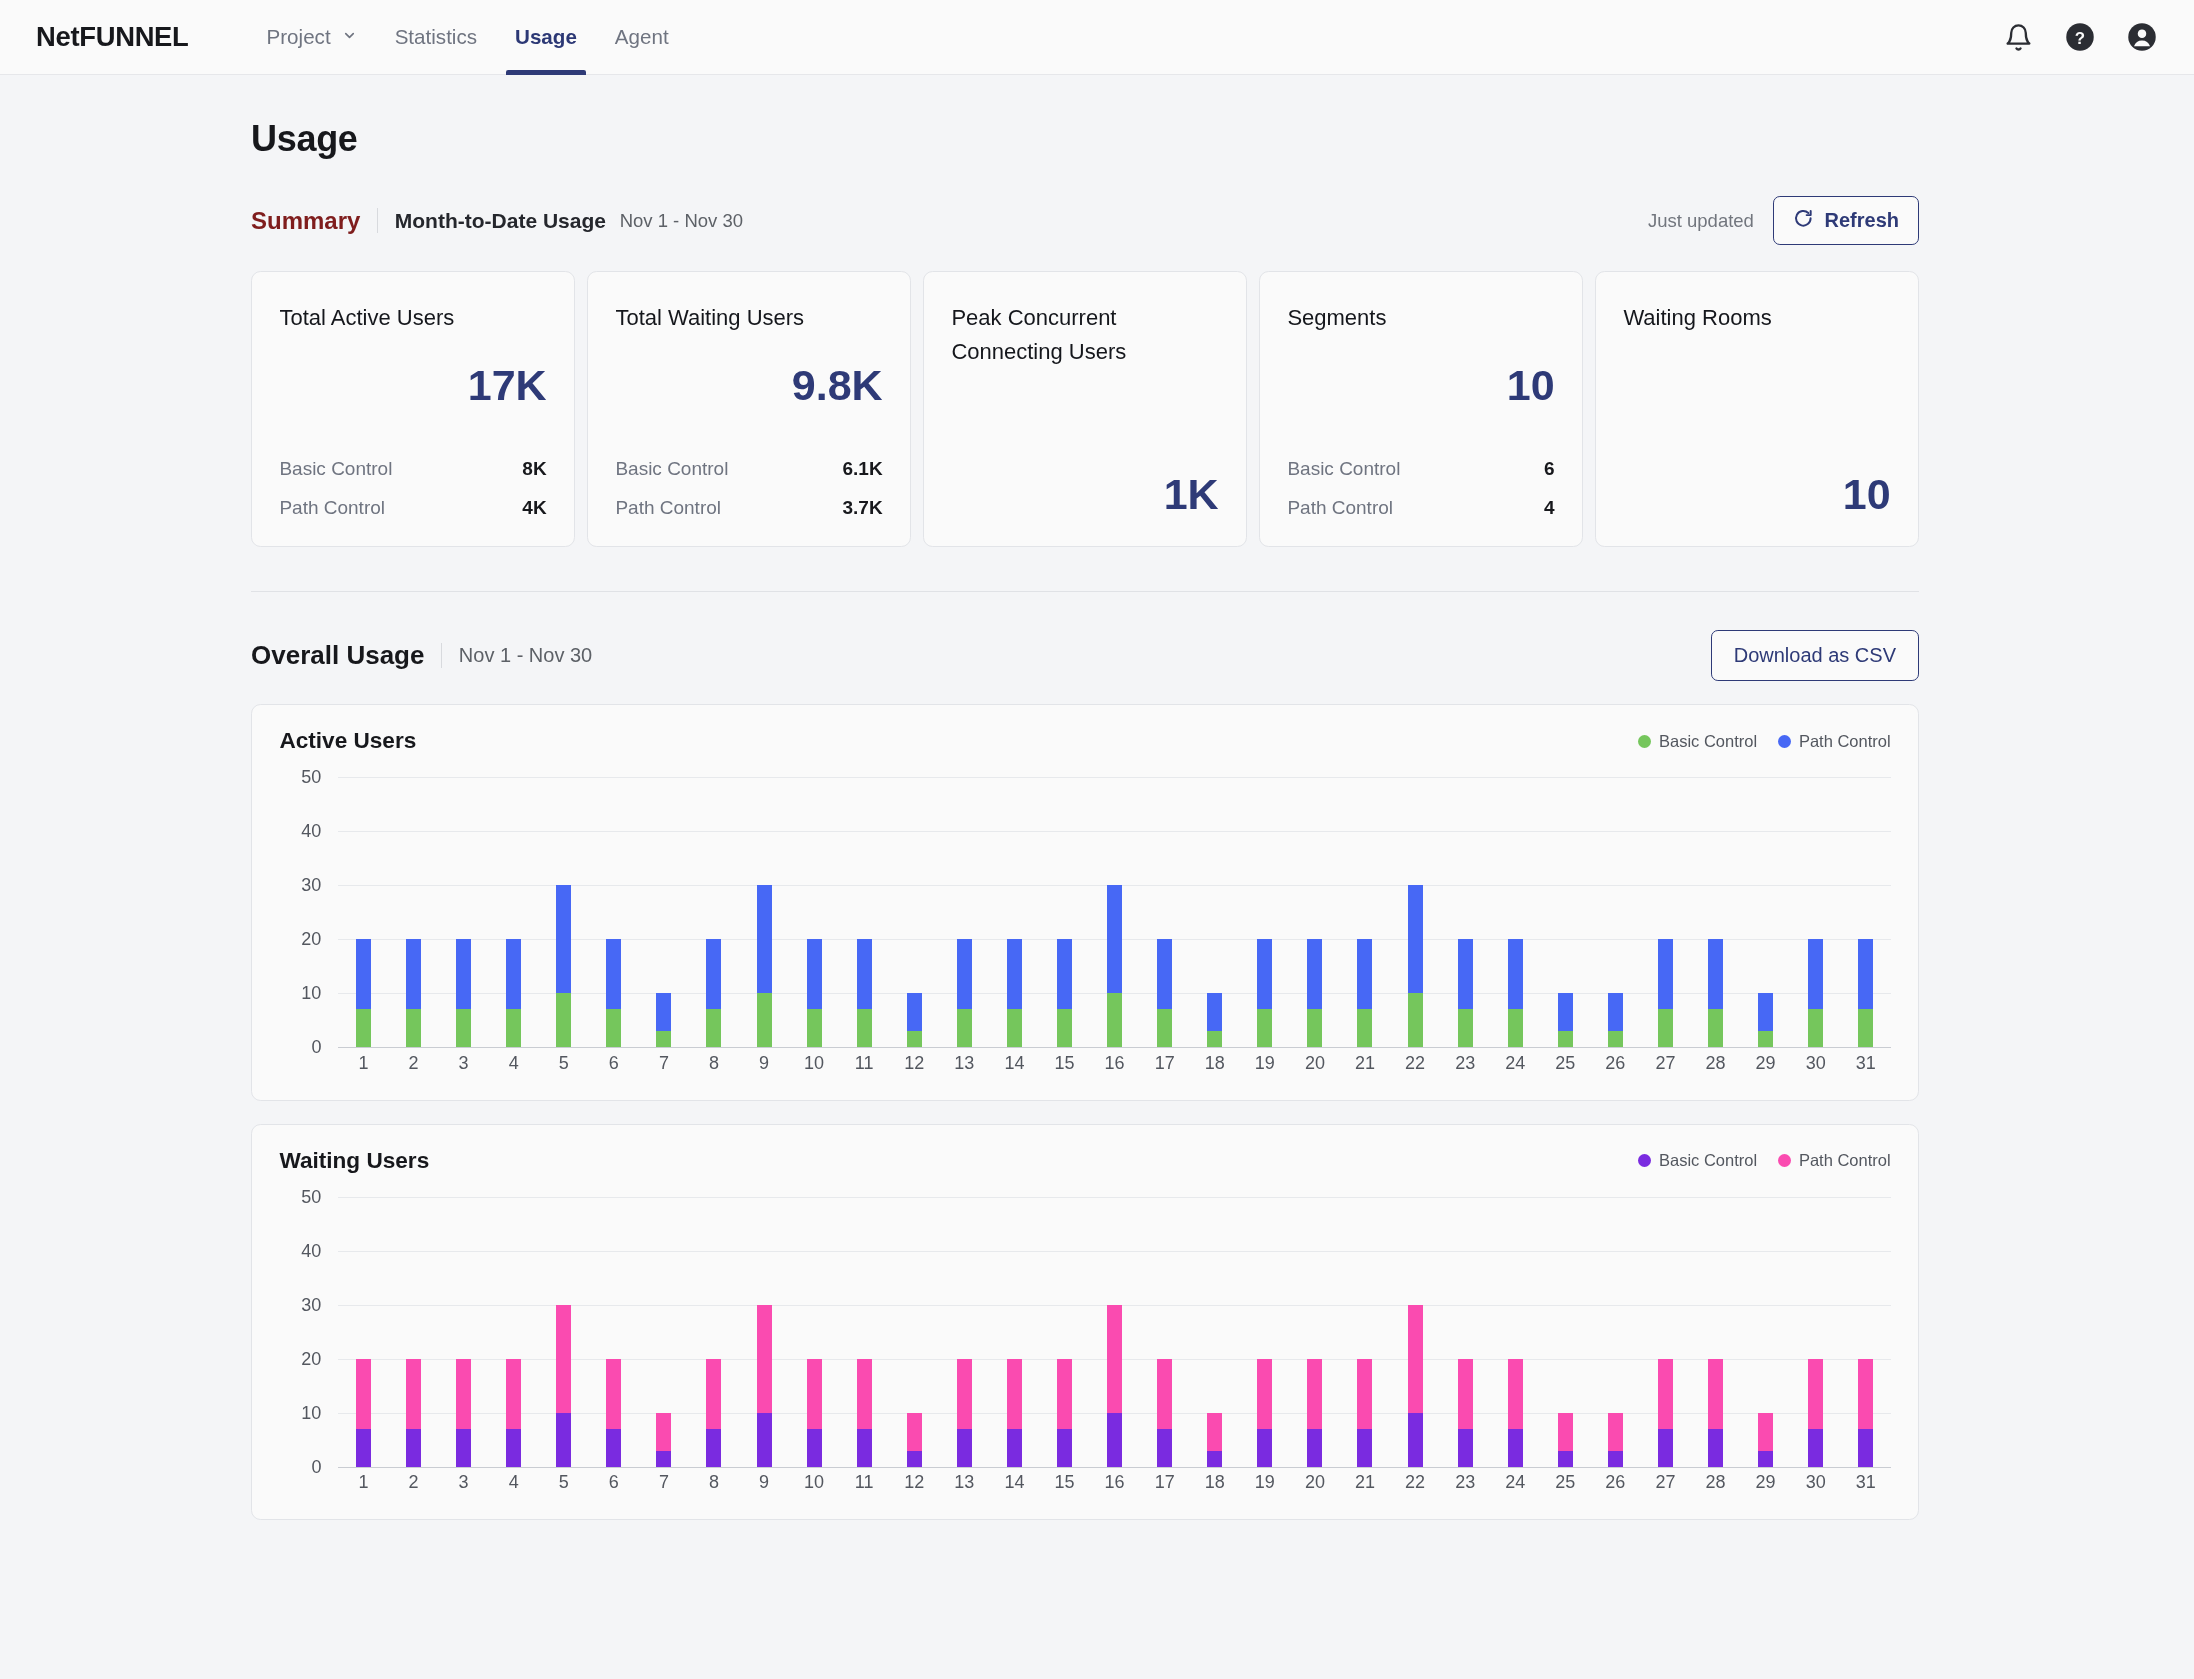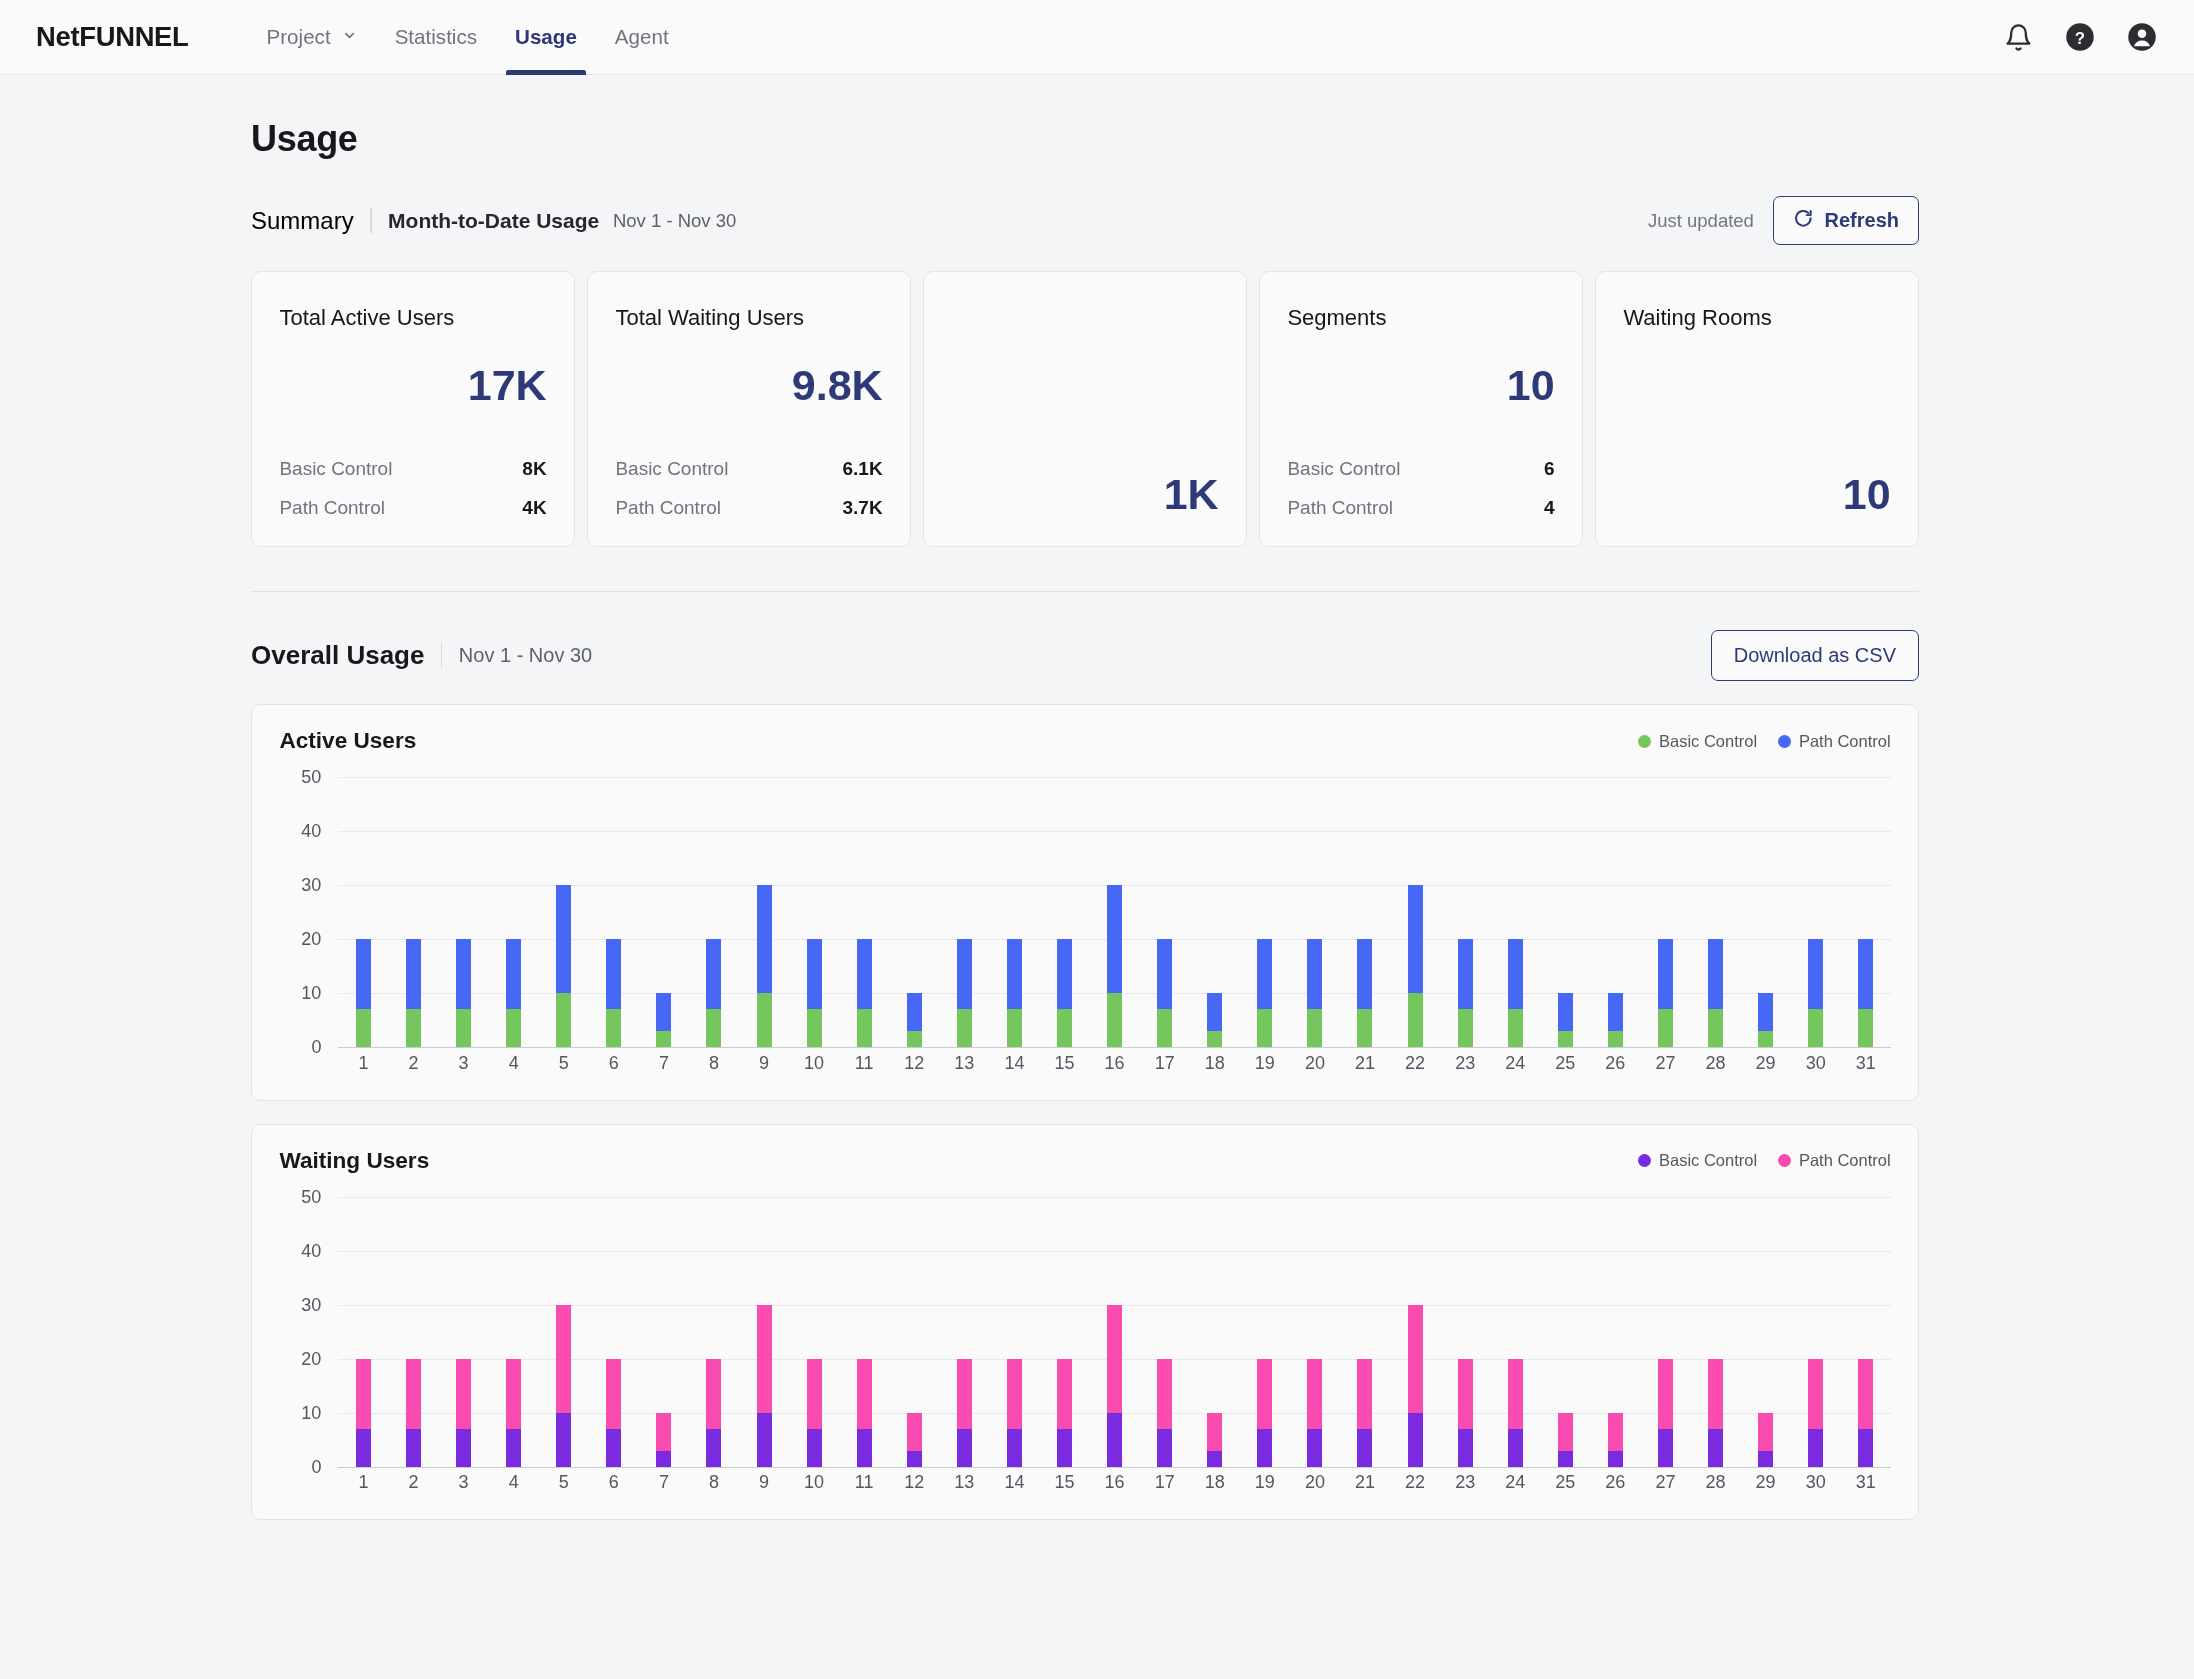--- a/index.html
+++ b/index.html
@@ -43,21 +43,21 @@
 
   .project-select {
     margin-left: auto; width: 355px; height: 55px;
     background: #fafafa; border: 1px solid #d5d7dc; border-radius: 6.9px;
     display: flex; align-items: center; padding: 0 18px;
     font-size: 20px; color: #2b2d33; cursor: pointer;
   }
   .project-select .chev { margin-left: auto; color: #4a4d55; font-size: 16.5px; }
 
   .summary-row { display: flex; align-items: center; margin-top: 36px; }
-  .summary-title { font-size: 24px; font-weight: 400; color: #000000; }
+  .summary-title { font-size: 24px; font-weight: 700; color: #7f1d1d; }
   .vrule { width: 1.4px; height: 25px; background: #d8dade; margin: 0 16.5px; }
   .summary-sub { font-size: 21px; font-weight: 700; color: #25272d; }
   .summary-range { font-size: 18.5px; color: #5d6167; margin-left: 13.7px; }
   .sum-right { margin-left: auto; display: flex; align-items: center; }
   .just-updated { font-size: 18.5px; color: #72767e; margin-right: 19px; }
   .refresh-btn {
     height: 49px; padding: 0 19px; border: 1.4px solid #2e3a77; border-radius: 6.9px;
     background: #fafafa; color: #2e3a77; font-size: 20px; font-weight: 600;
     display: flex; align-items: center; gap: 11px; cursor: pointer;
   }
@@ -234,20 +234,21 @@
           <span class="val">6.1K</span>
         </div>
         <div class="card-row">
           <span class="lbl">Path Control</span>
           <span class="val">3.7K</span>
         </div>
       </div>
     </div>
 
     <div class="card">
+      <div class="card-title">Peak Concurrent Connecting Users</div>
       <div class="spacer"></div>
       <div class="card-big">1K</div>
     </div>
 
     <div class="card">
       <div class="card-title">Segments</div>
       <div class="spacer"></div>
       <div class="card-big">10</div>
       <div class="spacer"></div>
       <div class="card-rows">

